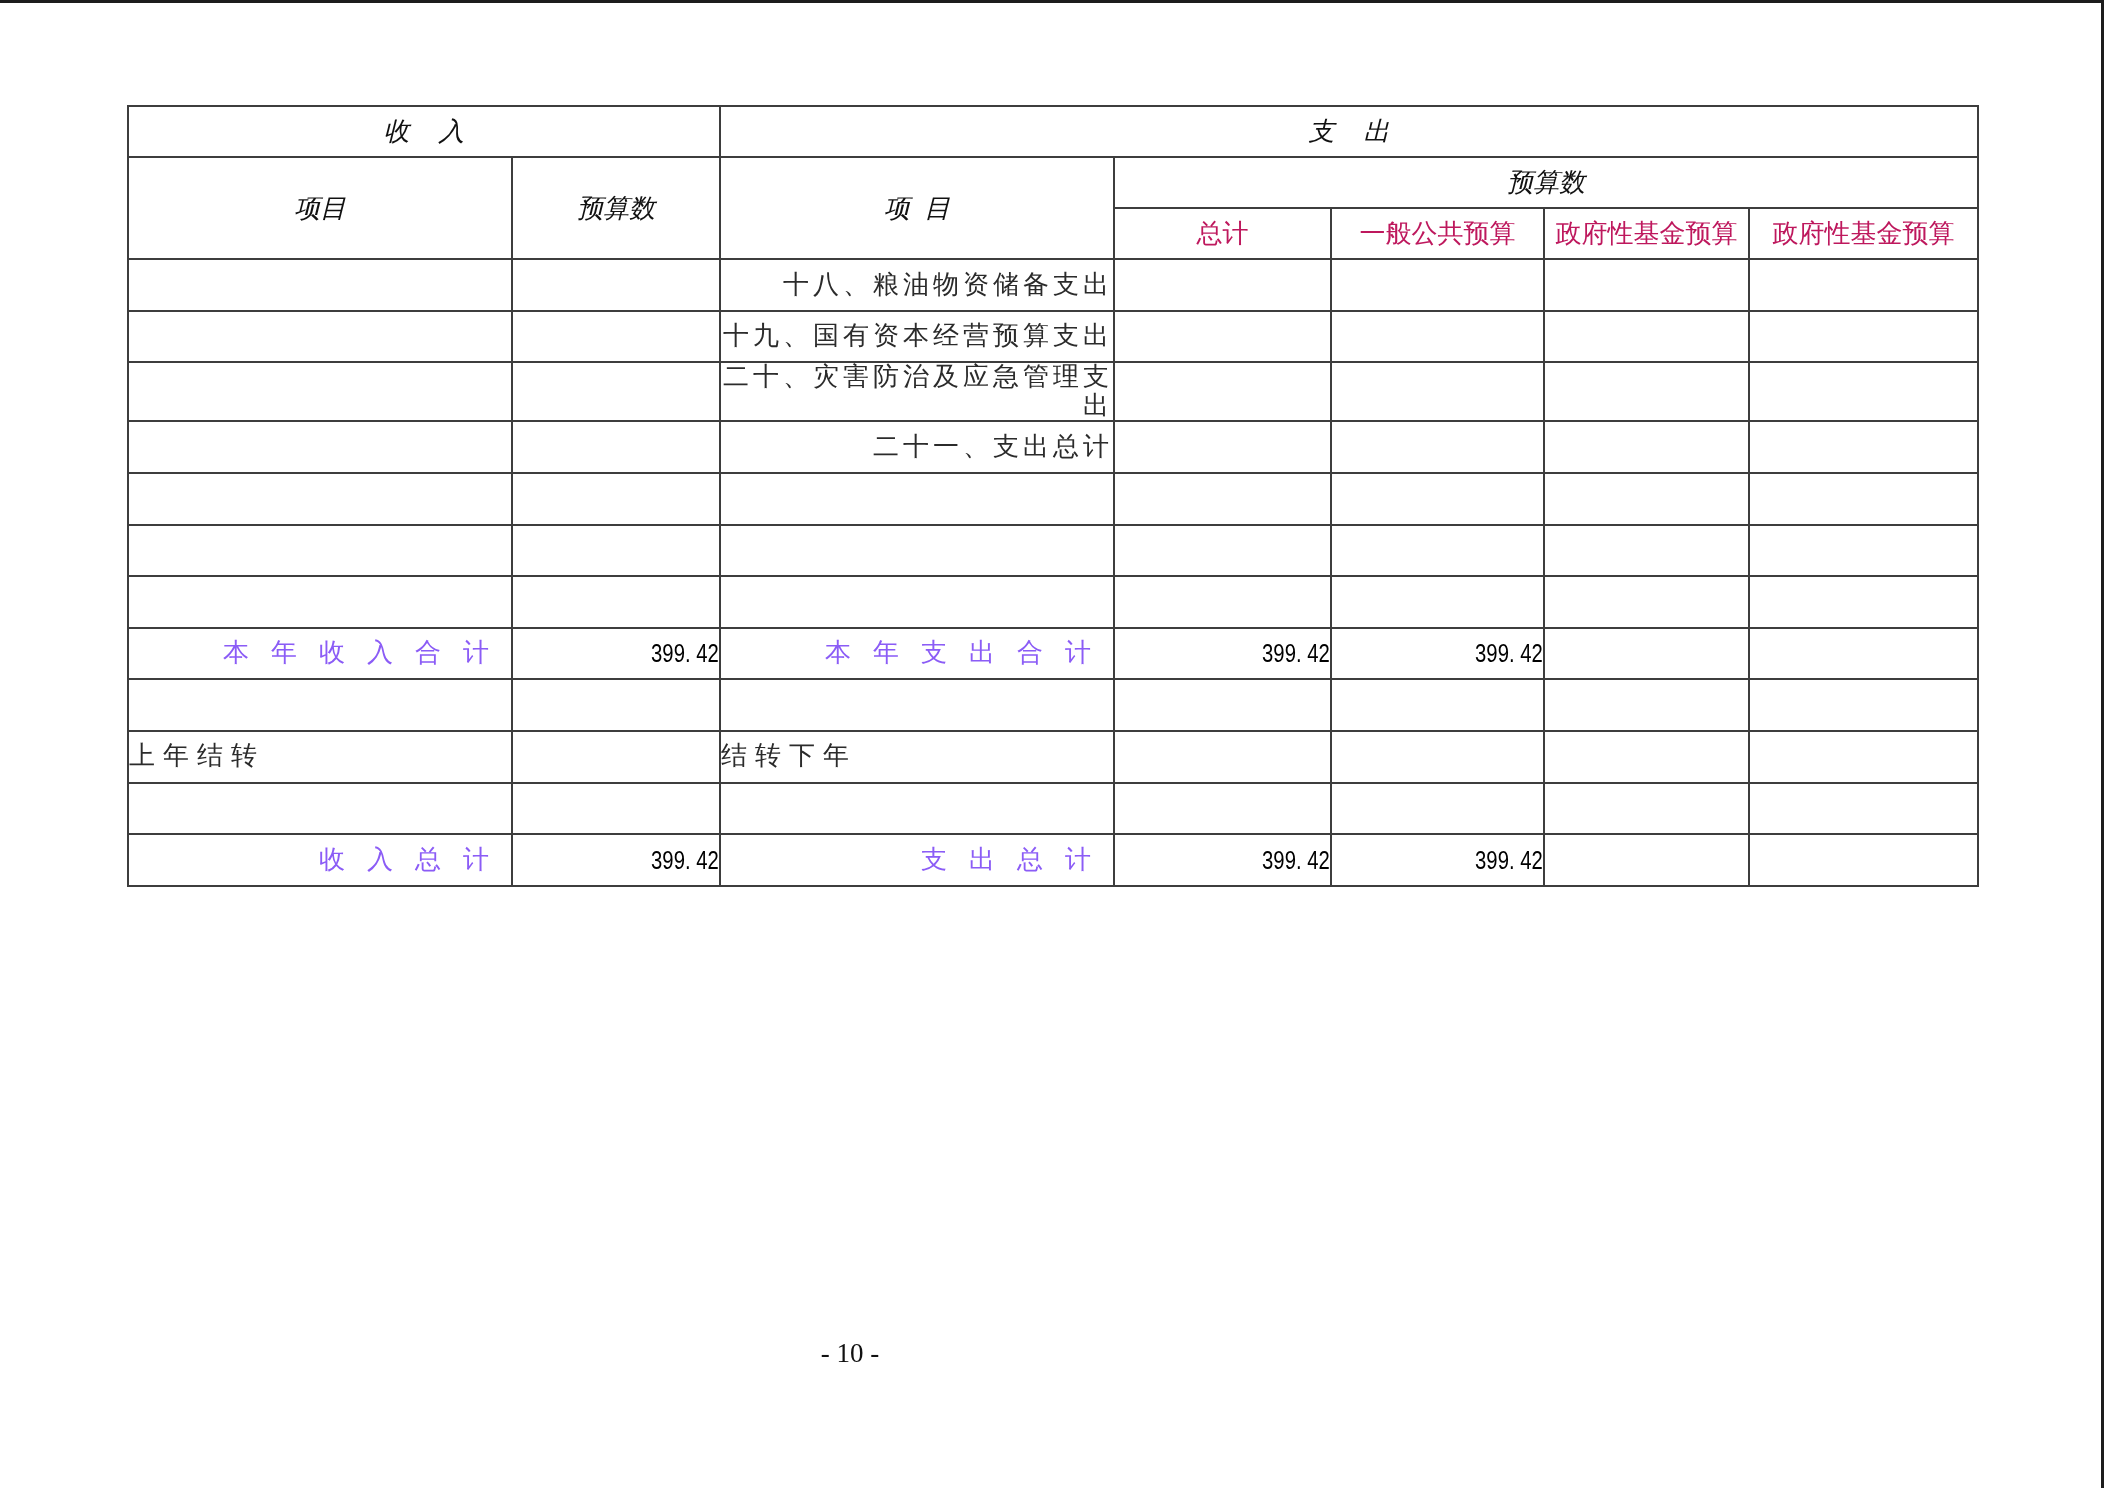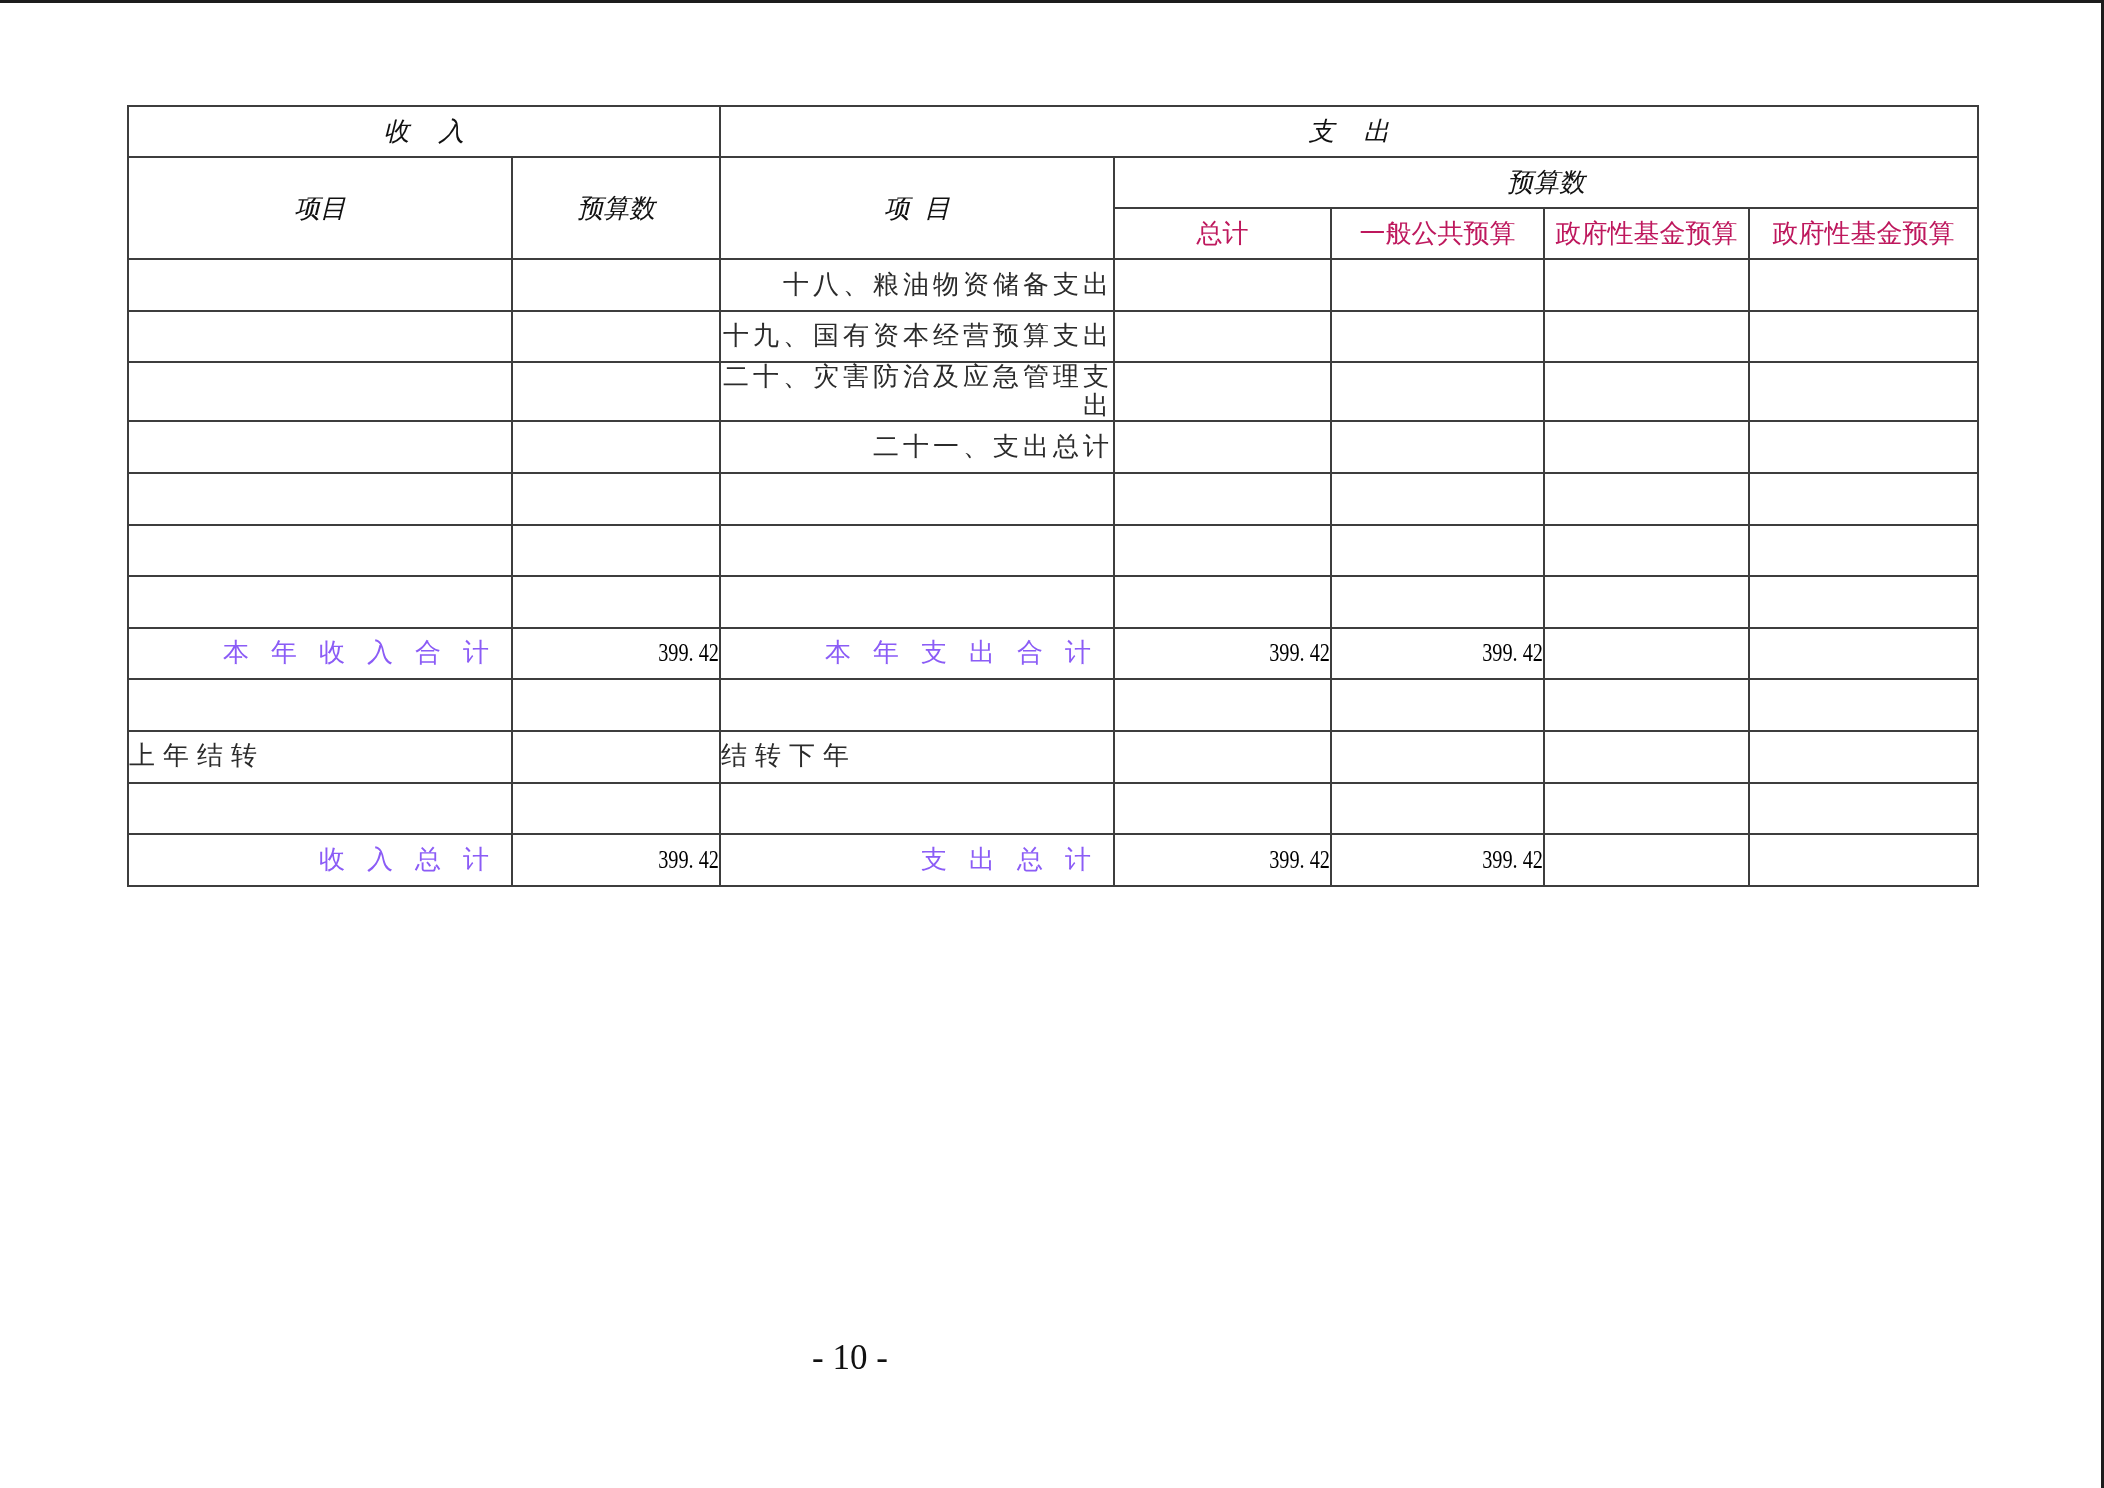--- a/index.html
+++ b/index.html
@@ -41,28 +41,28 @@
   .lab{
     text-align:right;
     font-size:26px;letter-spacing:22px;color:#8b5cf6;
   }
   .lleft{
     text-align:left;padding-left:14px;
     font-size:26px;letter-spacing:8px;color:#2b2b2b;
   }
   .num{
     text-align:right;padding-right:10px;
-    font-family:Liberation Serif, serif;
+    font-family:Liberation Sans, sans-serif;
     font-size:28px;color:#000;white-space:pre;
   }
   .nv{display:inline-block;transform:scaleX(0.78);transform-origin:100% 50%;}
   .footer{
     position:absolute;left:0;top:1338px;width:1700px;
     text-align:center;font-family:"Liberation Serif", serif;
-    font-size:35px;color:#111;
+    font-size:27px;color:#111;
   }
 </style>
 </head>
 <body>
 
 <div class="frame-top"></div>
 <div class="frame-right"></div>
 
 <table class="budget">
   <colgroup>

